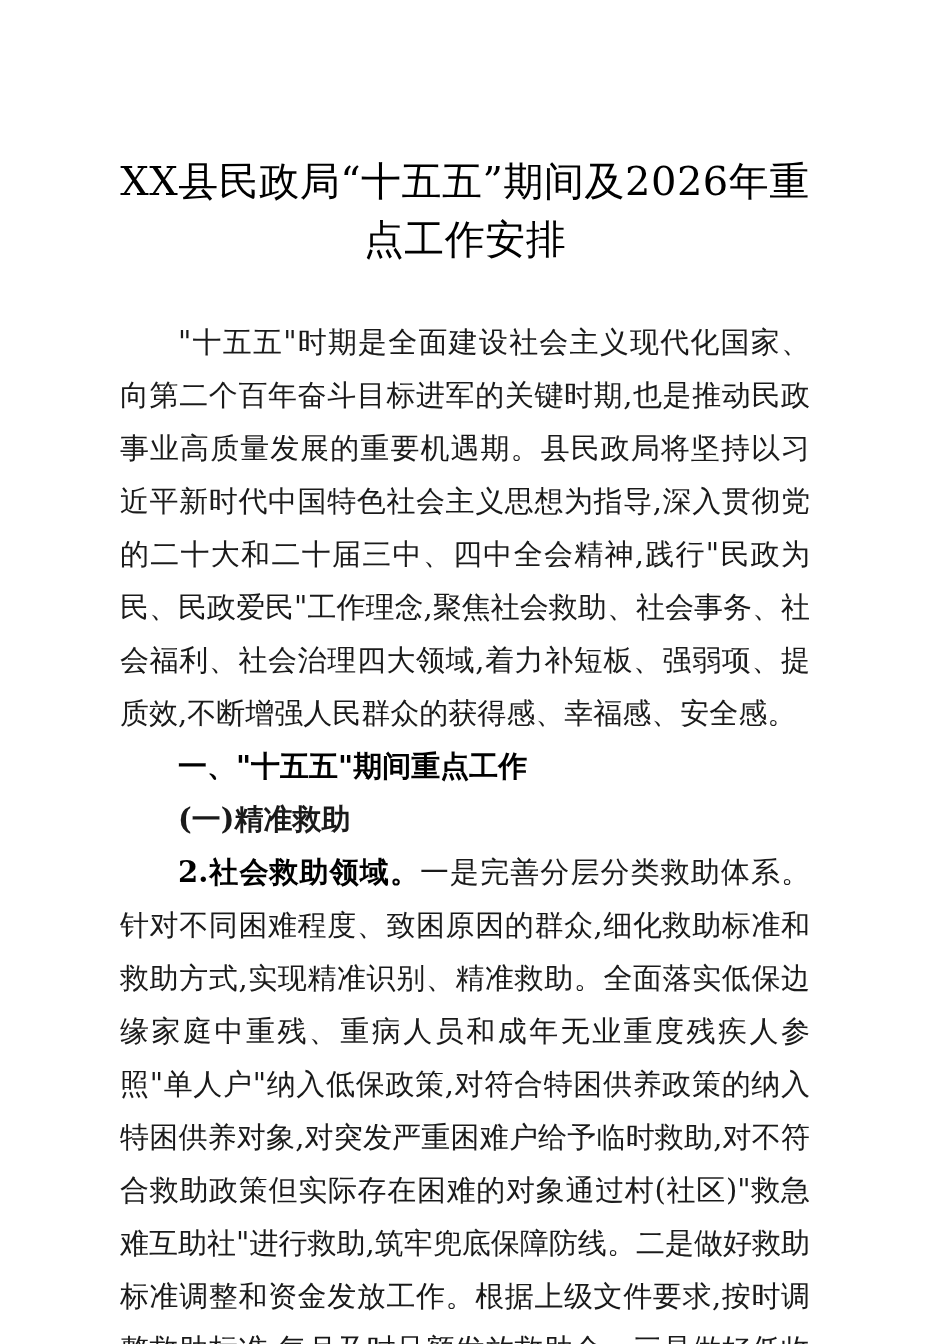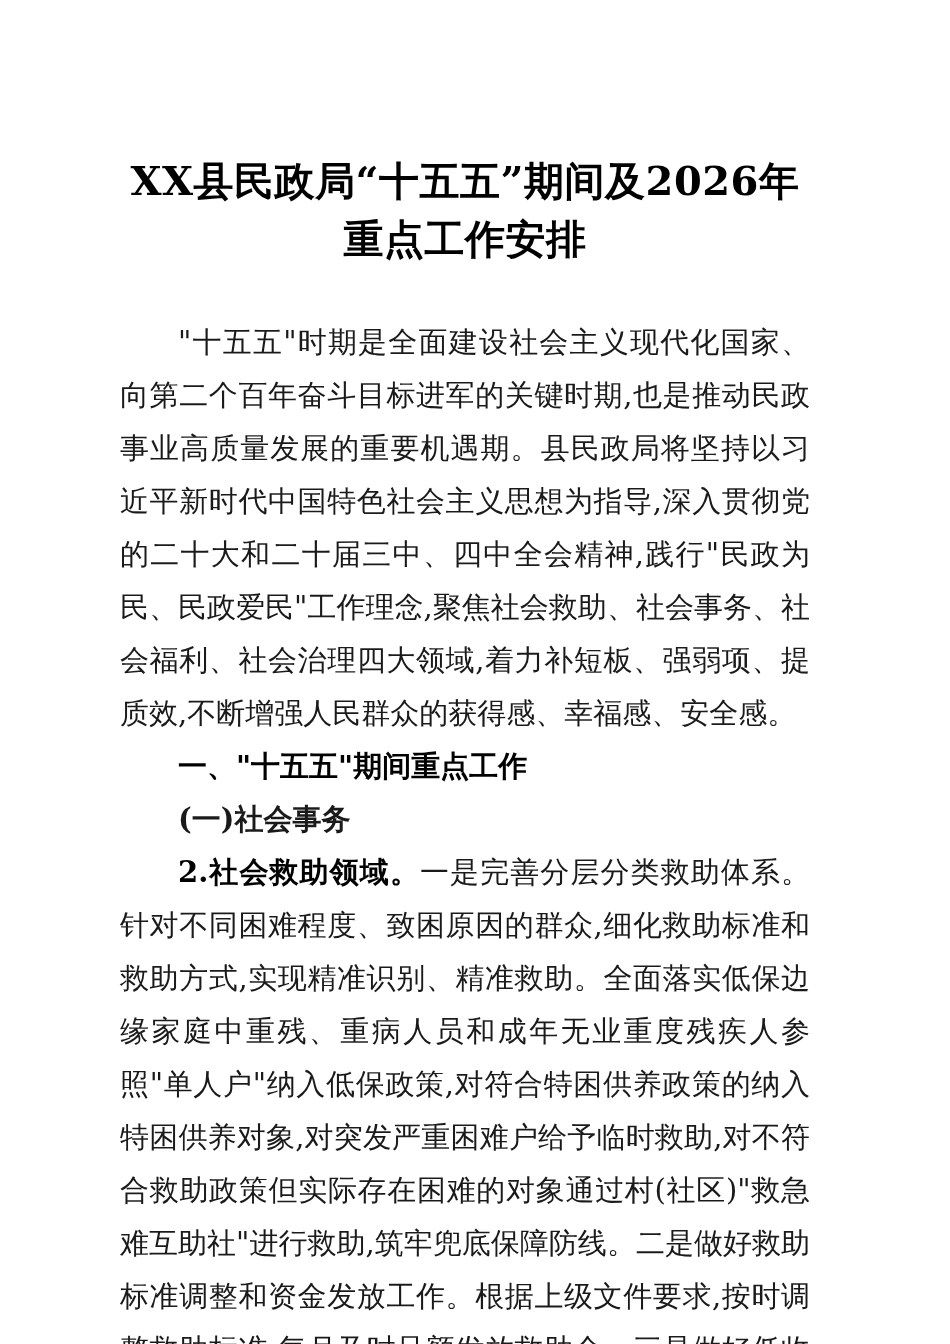--- a/index.html
+++ b/index.html
@@ -19,21 +19,21 @@
   .content {
     position: absolute;
     left: 120px;
     top: 0;
     width: 690px;
   }
 
   
   .doc-title {
     font-family: "DejaVu Serif", "Liberation Serif", serif;
-    font-weight: bold;
+    font-weight: normal;
     font-size: 40px;
     line-height: 58px;
     text-align: center;
     color: #000000;
     margin: 0;
     padding-top: 152px;
     letter-spacing: 0.5px;
     white-space: pre-wrap;
   }
 
@@ -85,18 +85,18 @@
 
 <div class="page">
   <div class="content">
 
     <h1 class="doc-title">XX县民政局“十五五”期间及2026年重点工作安排</h1>
 
     <p class="body-para first-gap">"十五五"时期是全面建设社会主义现代化国家、向第二个百年奋斗目标进军的关键时期,也是推动民政事业高质量发展的重要机遇期。县民政局将坚持以习近平新时代中国特色社会主义思想为指导,深入贯彻党的二十大和二十届三中、四中全会精神,践行"民政为民、民政爱民"工作理念,聚焦社会救助、社会事务、社会福利、社会治理四大领域,着力补短板、强弱项、提质效,不断增强人民群众的获得感、幸福感、安全感。</p>
 
     <h2 class="h1-line">一、"十五五"期间重点工作</h2>
 
-    <h3 class="h2-line">(一)社会事务</h3>
+    <h3 class="h2-line">(一)精准救助</h3>
 
     <p class="body-para"><span class="run-bold">2.社会救助领域。</span><span>一是完善分层分类救助体系。针对不同困难程度、致困原因的群众,细化救助标准和救助方式,实现精准识别、精准救助。全面落实低保边缘家庭中重残、重病人员和成年无业重度残疾人参照"单人户"纳入低保政策,对符合特困供养政策的纳入特困供养对象,对突发严重困难户给予临时救助,对不符合救助政策但实际存在困难的对象通过村(社区)"救急难互助社"进行救助,筑牢兜底保障防线。二是做好救助标准调整和资金发放工作。根据上级文件要求,按时调整救助标准,每月及时足额发放救助金。三是做好低收入人口动态调整和常态化帮扶工作。按月更新低收入人口</span></p>
 
   </div>
 </div>
 
 </body></html>

